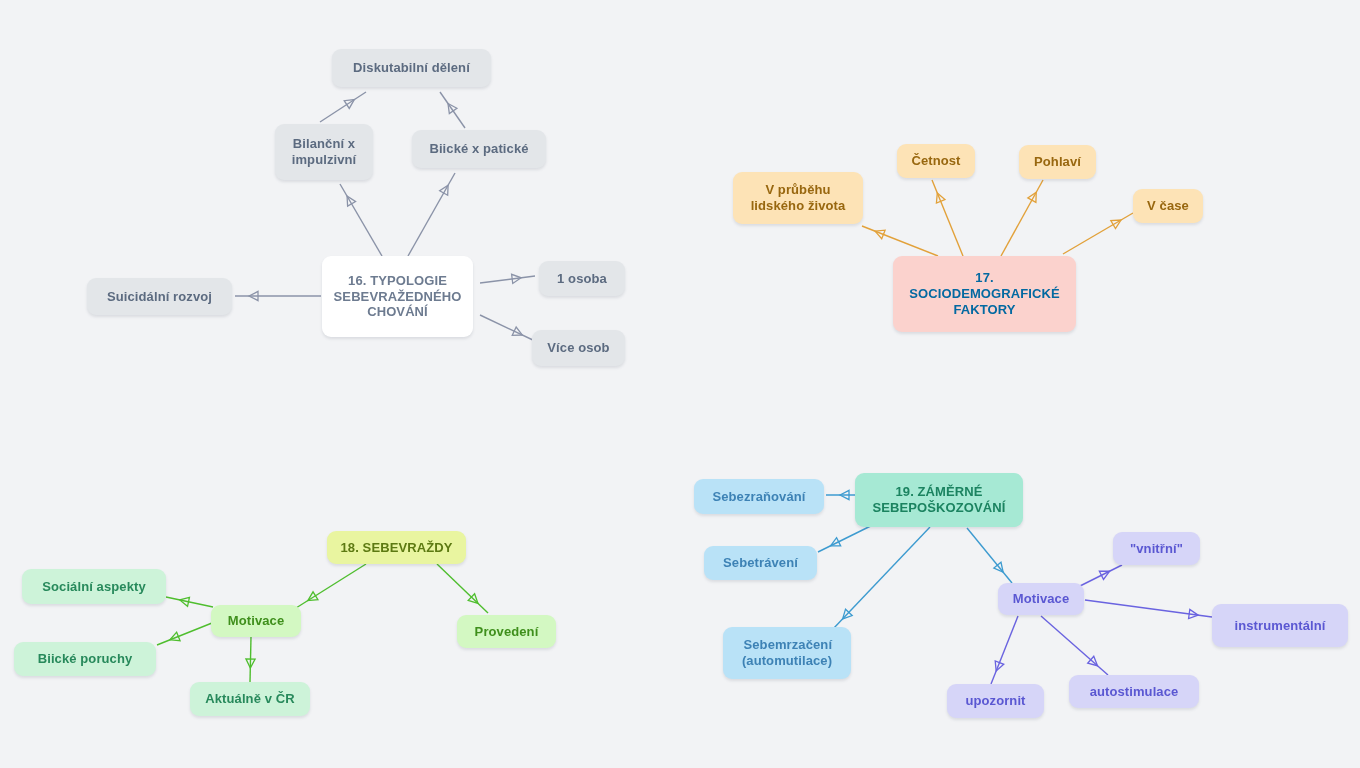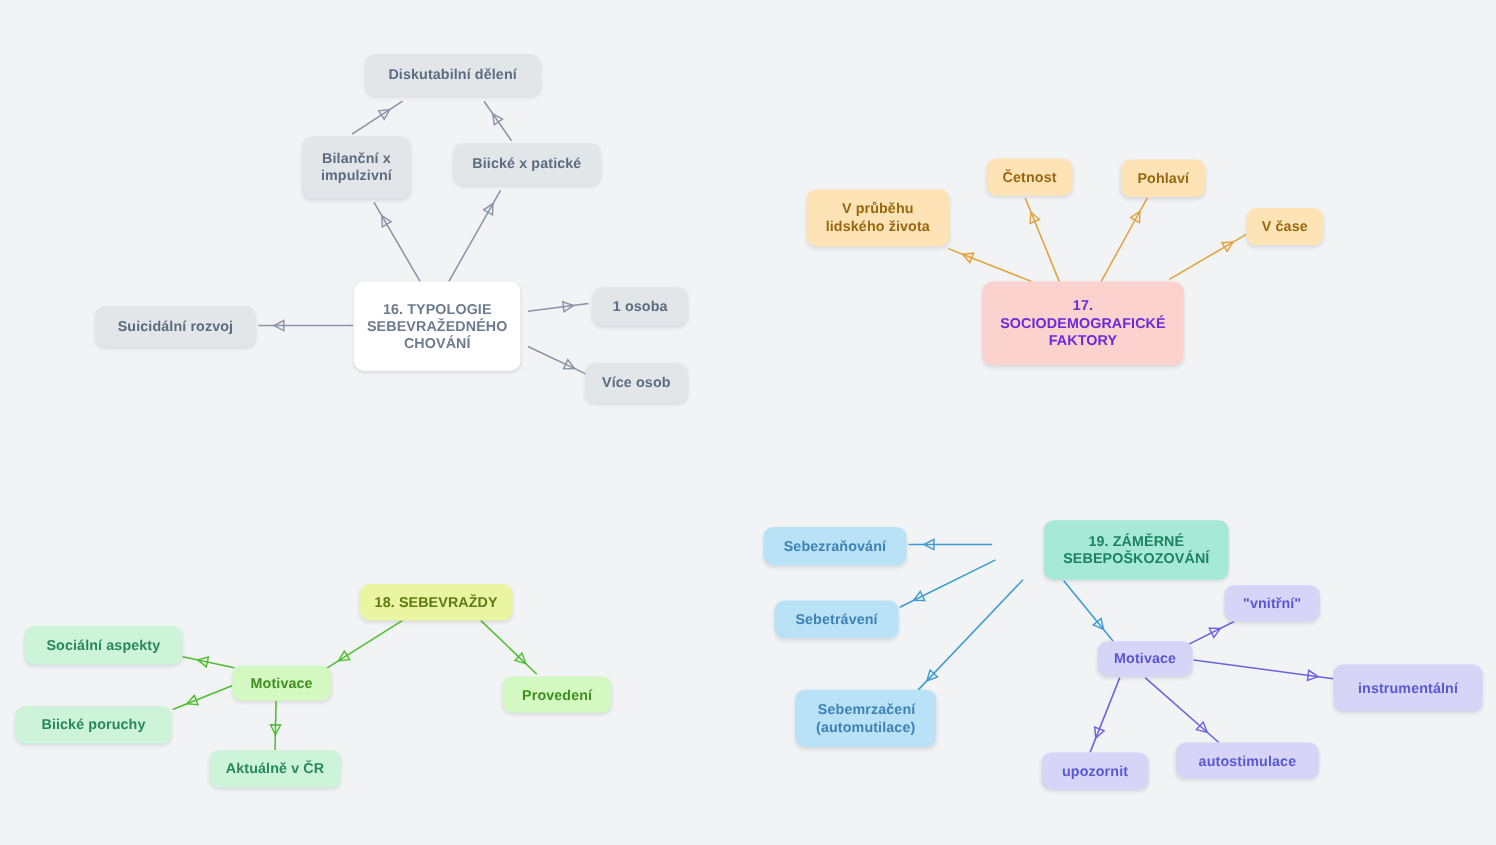--- a/index.html
+++ b/index.html
@@ -52,21 +52,21 @@
   .n-white {
     background: #ffffff;
     color: #6d7b90;
   }
   .n-orange {
     background: #fde3b6;
     color: #98670f;
   }
   .n-pink {
     background: #fbd2cd;
-    color: #6d28d9;
+    color: #0369a1;
   }
   .n-yellowgreen {
     background: #e9f5a0;
     color: #5d7a12;
   }
   .n-lightgreen {
     background: #d3f8c2;
     color: #3f8f1c;
   }
   .n-mint {
@@ -206,21 +206,21 @@
     <div class="node n-orange" style="left: 1019px; top: 145px; width: 77px; height: 34px; font-size: 13px;">Pohlaví</div>
     <div class="node n-orange" style="left: 733px; top: 172px; width: 130px; height: 52px; font-size: 13px;">V průběhu
 lidského života</div>
     <div class="node n-orange" style="left: 1133px; top: 189px; width: 70px; height: 34px; font-size: 13px;">V čase</div>
     <div class="node n-yellowgreen" style="left: 327px; top: 531px; width: 139px; height: 33px; font-size: 13px;">18. SEBEVRAŽDY</div>
     <div class="node n-lightgreen" style="left: 211px; top: 605px; width: 90px; height: 32px; font-size: 13px;">Motivace</div>
     <div class="node n-lightgreen" style="left: 457px; top: 615px; width: 99px; height: 33px; font-size: 13px;">Provedení</div>
     <div class="node n-mint" style="left: 22px; top: 569px; width: 144px; height: 35px; font-size: 13px;">Sociální aspekty</div>
     <div class="node n-mint" style="left: 14px; top: 642px; width: 142px; height: 34px; font-size: 13px;">Biické poruchy</div>
     <div class="node n-mint" style="left: 190px; top: 682px; width: 120px; height: 34px; font-size: 13px;">Aktuálně v ČR</div>
-    <div class="node n-teal" style="left: 949px; top: 473px; width: 168px; height: 54px; font-size: 13px;">19. ZÁMĚRNÉ
+    <div class="node n-teal" style="left: 855px; top: 473px; width: 168px; height: 54px; font-size: 13px;">19. ZÁMĚRNÉ
 SEBEPOŠKOZOVÁNÍ</div>
     <div class="node n-blue" style="left: 694px; top: 479px; width: 130px; height: 35px; font-size: 13px;">Sebezraňování</div>
     <div class="node n-blue" style="left: 704px; top: 546px; width: 113px; height: 34px; font-size: 13px;">Sebetrávení</div>
     <div class="node n-blue" style="left: 723px; top: 627px; width: 128px; height: 52px; font-size: 13px;">Sebemrzačení
 (automutilace)</div>
     <div class="node n-purple" style="left: 998px; top: 583px; width: 86px; height: 32px; font-size: 13px;">Motivace</div>
     <div class="node n-purple" style="left: 1113px; top: 532px; width: 87px; height: 33px; font-size: 13px;">"vnitřní"</div>
     <div class="node n-purple" style="left: 1212px; top: 604px; width: 136px; height: 43px; font-size: 13px;">instrumentální</div>
     <div class="node n-purple" style="left: 1069px; top: 675px; width: 130px; height: 33px; font-size: 13px;">autostimulace</div>
     <div class="node n-purple" style="left: 947px; top: 684px; width: 97px; height: 34px; font-size: 13px;">upozornit</div>

